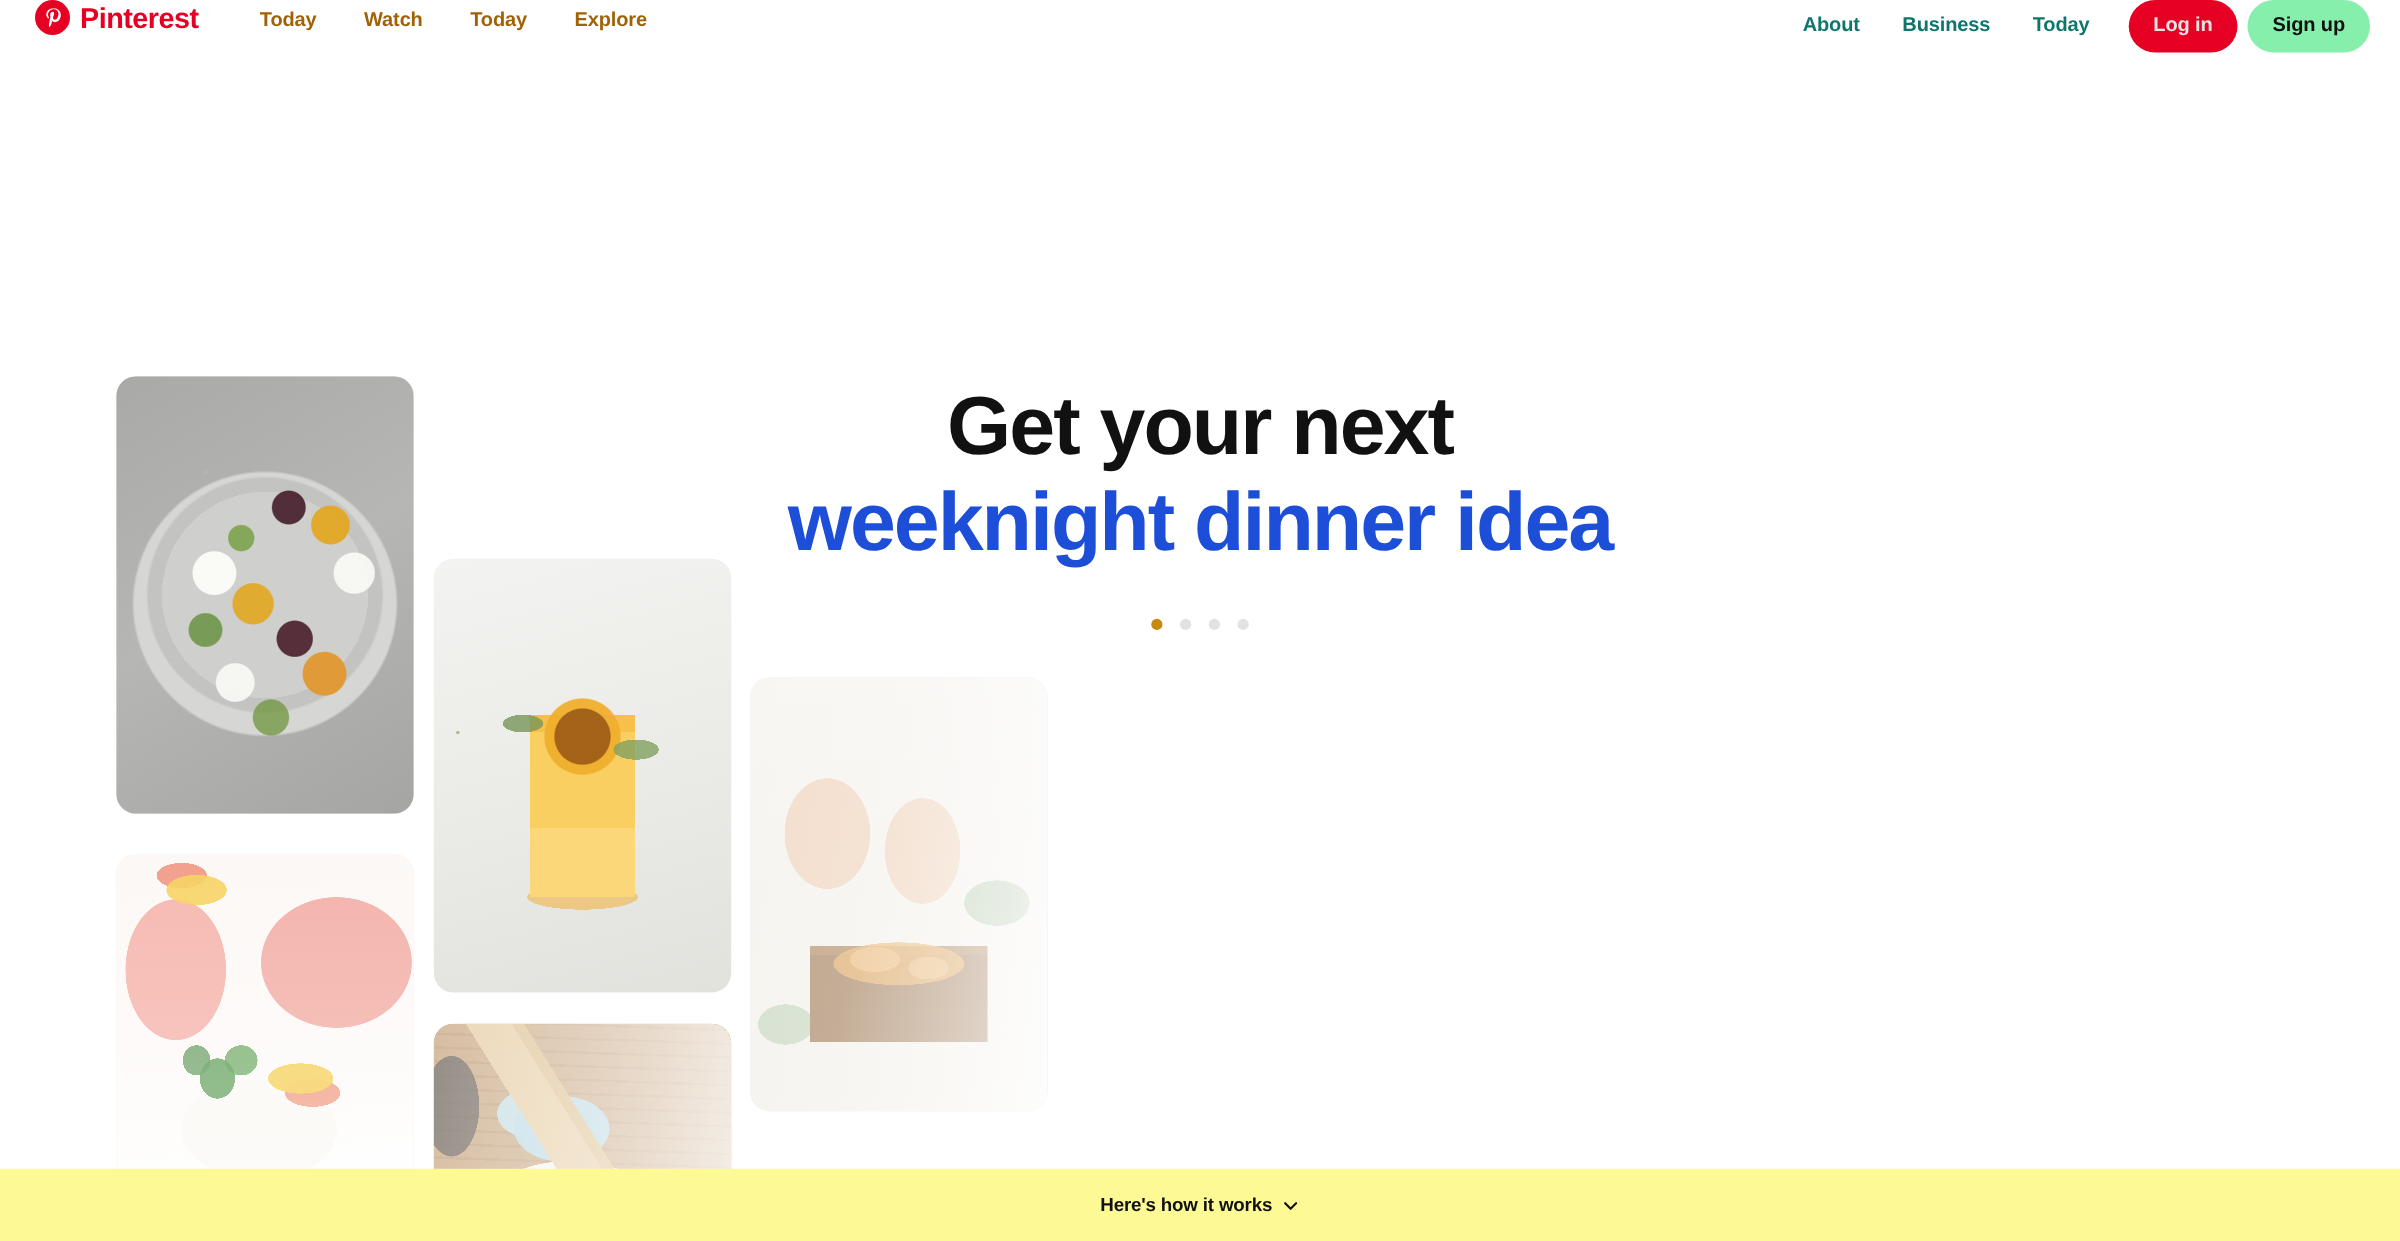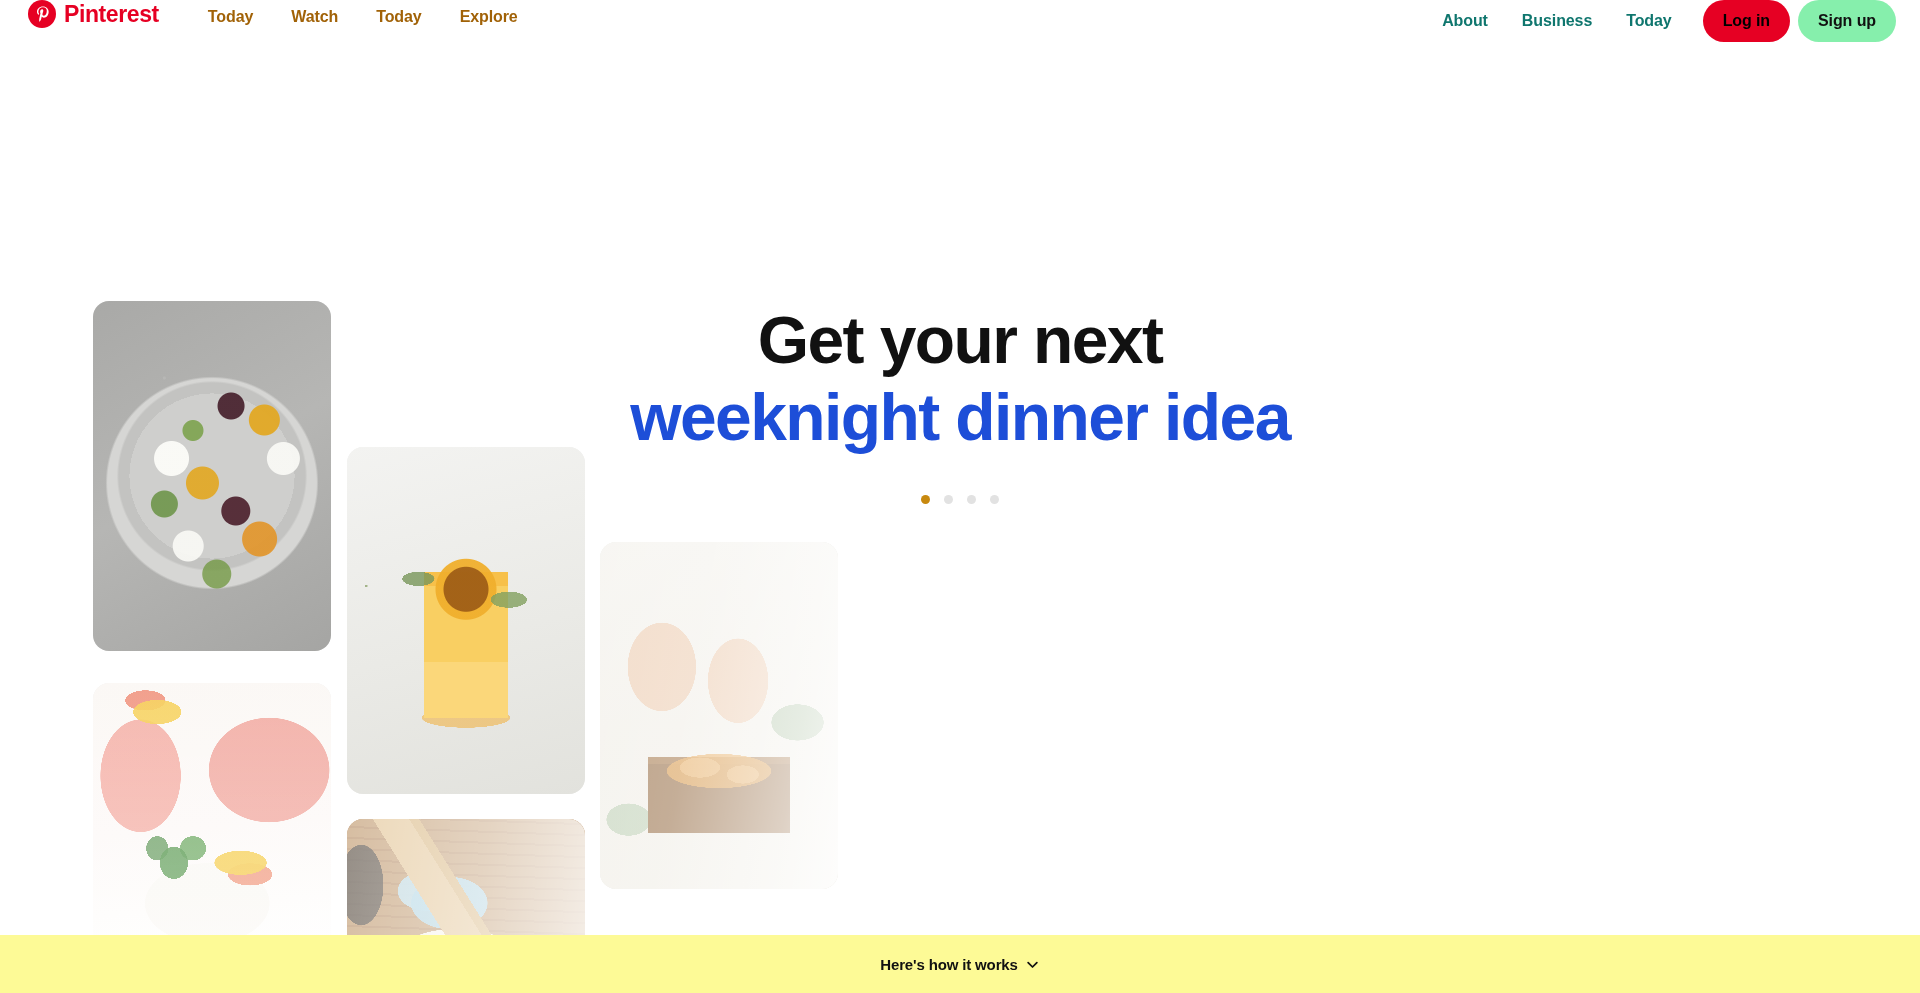--- a/index.html
+++ b/index.html
@@ -102,21 +102,21 @@
     font-size: 16px;
     font-weight: 700;
     border-radius: 24px;
     padding: 13px 20px;
     line-height: 1;
     letter-spacing: -0.1px;
   }
 
   .btn-login {
     background: #e60023;
-    color: #000000;
+    color: #e5e5e5;
     margin-left: 14px;
   }
 
   .btn-signup {
     background: #86efac;
     color: #111111;
     margin-left: 8px;
   }
 
   

